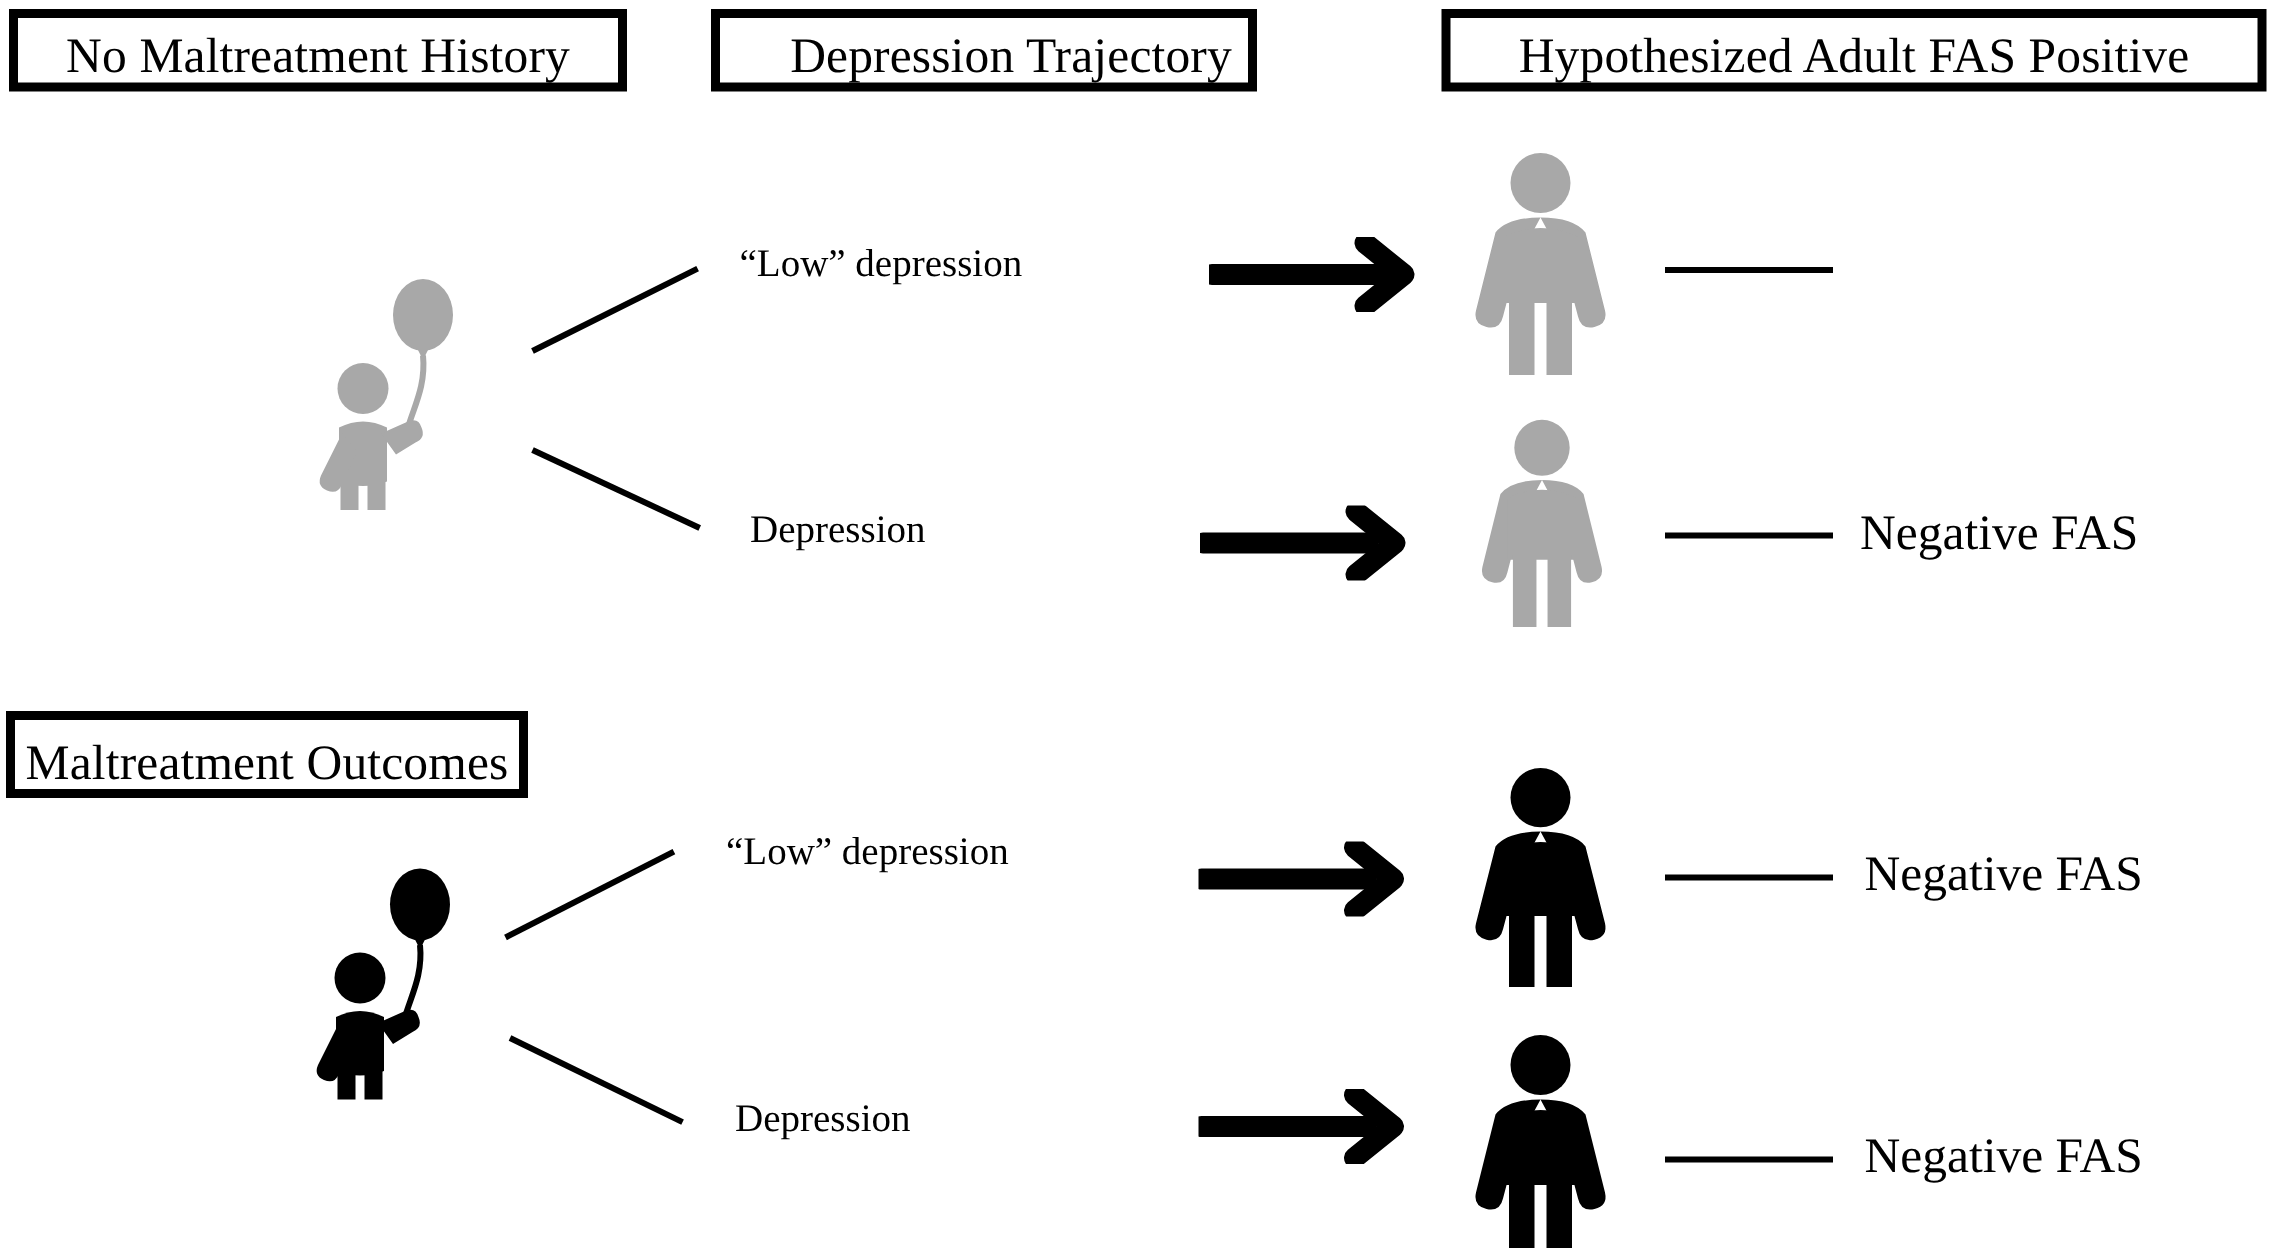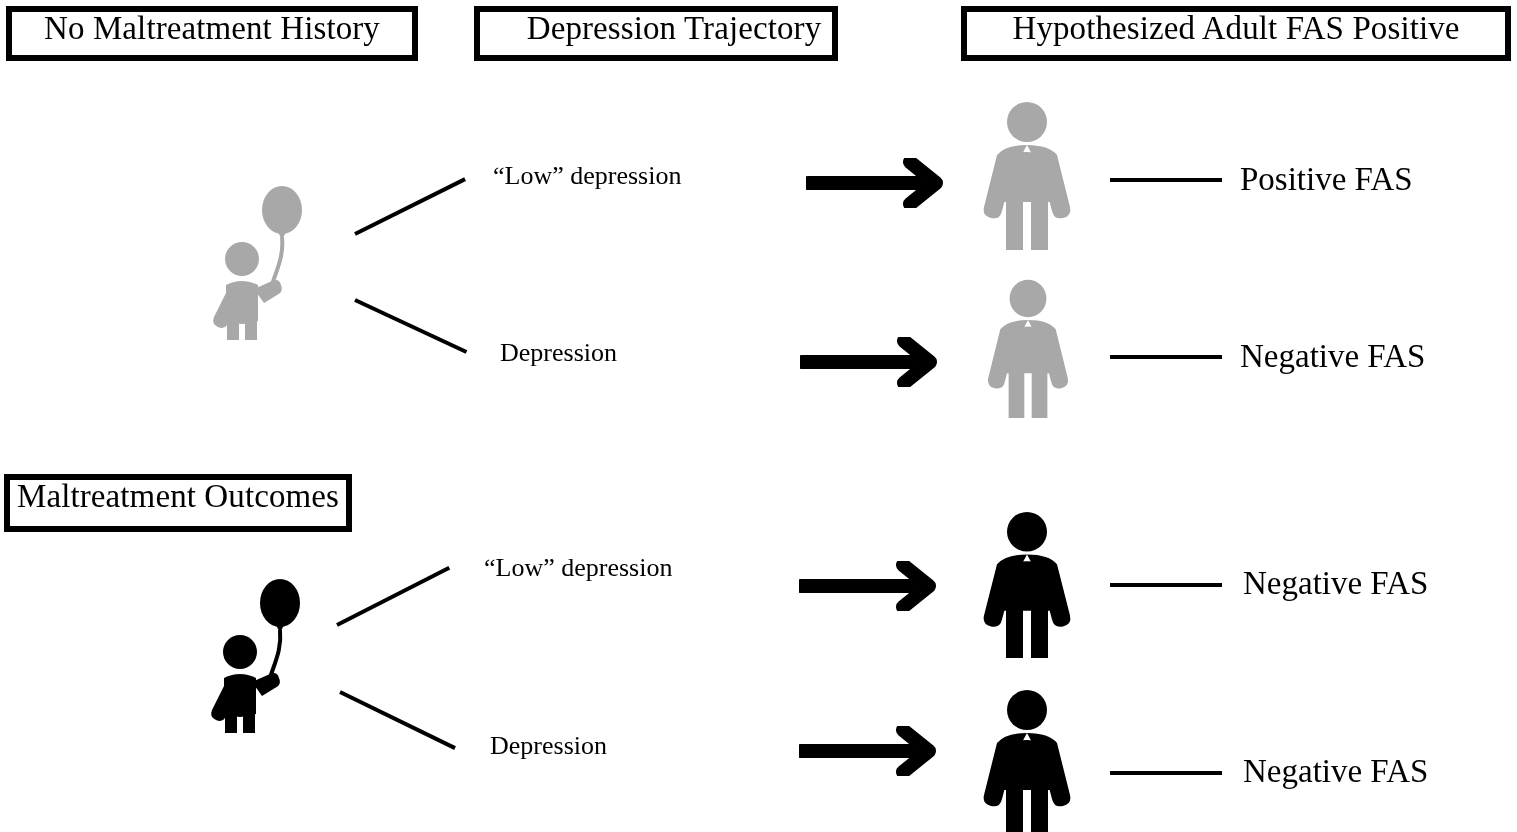--- a/index.html
+++ b/index.html
@@ -17,21 +17,21 @@
     height: 832px;
     overflow: hidden;
     background: #ffffff;
   }
   .hdr-box {
     position: absolute;
     box-sizing: border-box;
     border: 6px solid #000000;
     background: #ffffff;
     display: flex;
-    align-items: flex-start;
+    align-items: flex-end;
     justify-content: center;
     white-space: nowrap;
   }
   .hdr-box .hdr-label {
     font-size: 33px;
     line-height: 1;
     padding: 0 10px;
     letter-spacing: 0.1px;
   }
   .mid-label {
@@ -130,21 +130,20 @@
         <path d="M52 45 q22 0 30 10 l13 52 q2 9 -7 11 q-9 2 -11 -7 l-10 -38 l0 0 z"></path>
         <path d="M27 58 q25 -12 50 0 l0 44 l-50 0 z"></path>
         <rect x="31" y="98" width="17" height="52"></rect>
         <rect x="56" y="98" width="17" height="52"></rect>
       </g>
     </svg>
   </div>
 
   <div class="connector" style="left:1110px; top:178px; width:112px;"></div>
 
-  <div class="fas-label" style="left:1240px; top:163px;">Positive FAS</div>
 
   <div class="mid-label" style="left:500px; top:340px;">Depression</div>
 
   <div class="arrow-wrap" style="left:800px; top:337px; width:140px; height:50px;">
     <svg width="140" height="50" viewBox="0 0 140 50" aria-hidden="true">
       <line x1="2" y1="25" x2="112" y2="25" stroke="#000" stroke-width="14" stroke-linecap="round"></line>
       <polyline points="104,4 130,25 104,46" stroke="#000" stroke-width="14" fill="none" stroke-linecap="round" stroke-linejoin="round"></polyline>
     </svg>
   </div>
 

